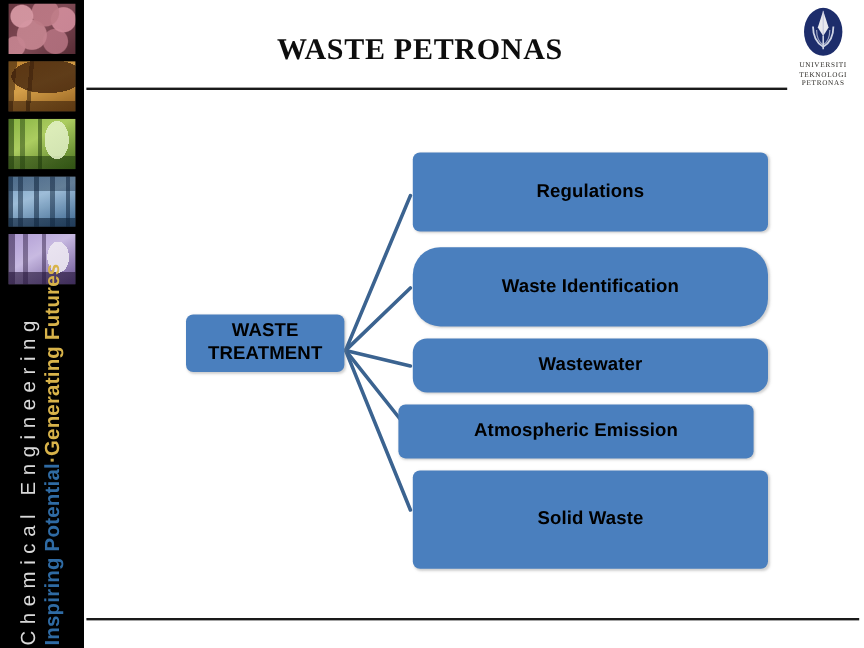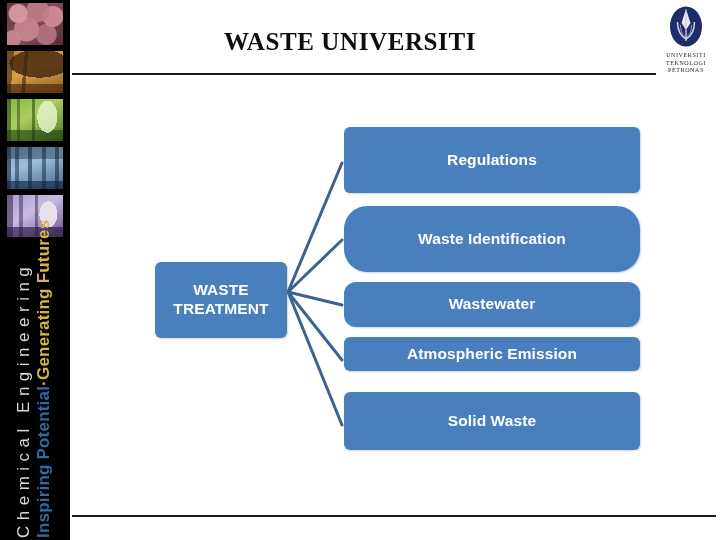--- a/index.html
+++ b/index.html
@@ -195,40 +195,40 @@
     top: 0;
   }
   .node {
     position: absolute;
     background: #4a7fbe;
     border-radius: 6px;
     box-shadow: 1px 1px 2px rgba(120,120,120,.35);
     display: flex;
     align-items: center;
     justify-content: center;
-    color: #ffffff;
+    color: #000000;
     font-family: "Liberation Sans", sans-serif;
     font-weight: bold;
     font-size: 15.5px;
     text-align: center;
     line-height: 1.22;
     letter-spacing: 0.1px;
   }
   .node-root {
     left: 155px;
     top: 262px;
     width: 132px;
-    height: 76px;
+    height: 48px;
     font-size: 15.5px;
   }
   .node-b1 { left: 344px; top: 127px; width: 296px; height: 66px; }
   .node-b2 { left: 344px; top: 206px; width: 296px; height: 66px; border-radius: 23px; }
   .node-b3 { left: 344px; top: 282px; width: 296px; height: 45px; border-radius: 12px; }
-  .node-b4 { left: 344px; top: 337px; width: 296px; height: 34px; }
-  .node-b5 { left: 344px; top: 392px; width: 296px; height: 58px; }
+  .node-b4 { left: 332px; top: 337px; width: 296px; height: 45px; }
+  .node-b5 { left: 344px; top: 392px; width: 296px; height: 82px; }
 </style>
 </head>
 <body>
 
 <div id="slide">
 
   <div class="sidebar">
     <div class="thumb-strip">
       <div class="thumb">
           <div class="tex tex-1"></div>
@@ -246,21 +246,21 @@
           <div class="tex tex-5"></div>
         </div>
     </div>
 
     <div class="vtext-wrap">
       <div class="vtext vtext-main">Chemical Engineering</div>
       <div class="vtext vtext-tag"><span class="tag-blue">Inspiring Potential</span><span class="tag-dot">·</span><span class="tag-gold">Generating Futures</span></div>
     </div>
   </div>
 
-  <div class="slide-title">WASTE UNIVERSITI</div>
+  <div class="slide-title">WASTE PETRONAS</div>
   <div class="rule-top"></div>
   <div class="rule-bottom"></div>
 
   <div class="logo">
     <svg class="logo-mark" viewBox="0 0 34 44">
       <ellipse cx="17" cy="20.5" rx="16" ry="20" fill="#1d2d6b"></ellipse>
       <path d="M17 3 L21.5 17 L17 24 L12.5 17 Z" fill="#e8e8ee"></path>
       <path d="M17 3 L17 24" stroke="#b9bed6" stroke-width="0.7" fill="none"></path>
       <path d="M8.5 16 C8.5 25, 12 30, 17 33 C22 30, 25.5 25, 25.5 16" stroke="#cfd4e4" stroke-width="1.5" fill="none"></path>
       <path d="M11.5 19 C11.5 26, 14 29.5, 17 31.5 C20 29.5, 22.5 26, 22.5 19" stroke="#9aa2c2" stroke-width="1" fill="none"></path>

